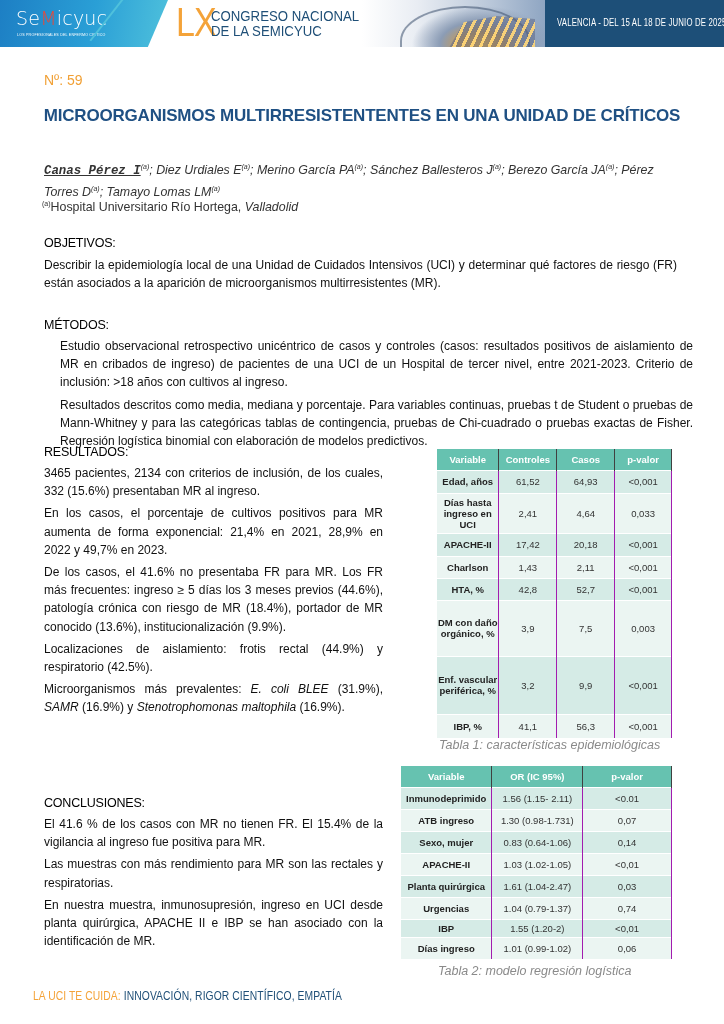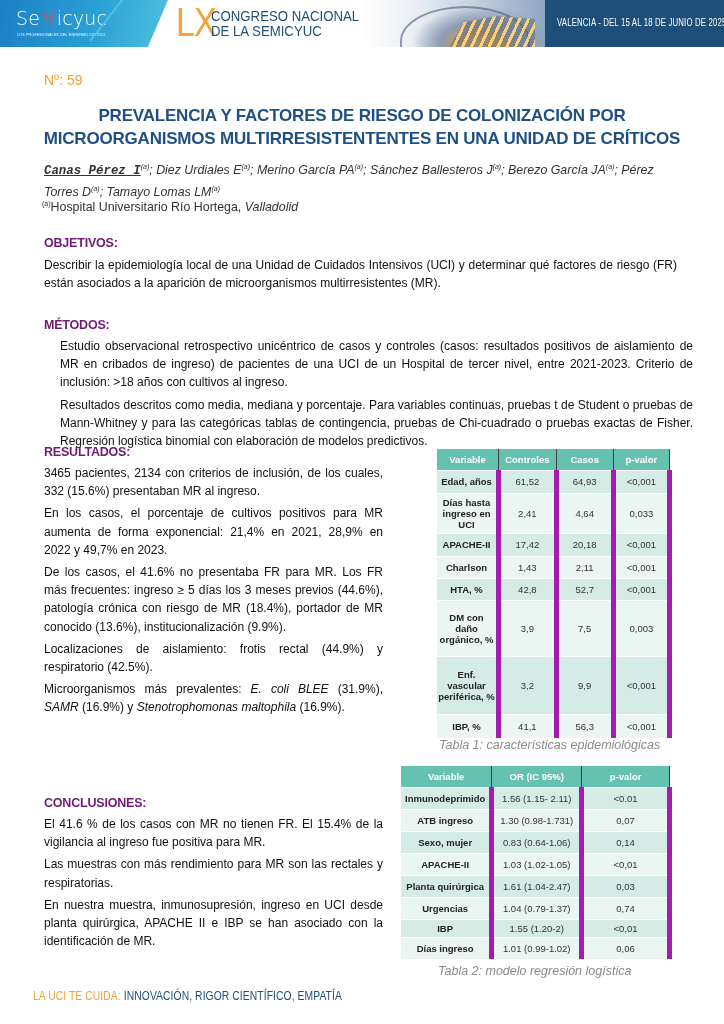--- a/index.html
+++ b/index.html
@@ -37,28 +37,28 @@
 
   
   .num { position: absolute; left: 44px; top: 72px; color: #f1a035; font-size: 14px; }
   .title { position: absolute; left: 40px; top: 104px; width: 644px; text-align: center; color: #1f5083; font-weight: 700; font-size: 17px; line-height: 23px; letter-spacing: -0.2px; }
   .authors { position: absolute; left: 44px; top: 158px; width: 640px; font-style: italic; font-size: 12.4px; line-height: 18px; color: #333; }
   .authors .main { font-weight: 700; text-decoration: underline; font-family: Liberation Mono, monospace; }
   .authors sup, .affil sup { font-size: 7px; }
   .affil { position: absolute; left: 42px; top: 200px; font-size: 12.4px; color: #333; }
   .affil i { }
 
-  .sec-h { position: absolute; font-weight: 700; font-size: 12.5px; color: #701a75; letter-spacing: -0.2px; }
+  .sec-h { position: absolute; font-weight: 400; font-size: 12.5px; color: #000000; letter-spacing: -0.2px; }
   .para { position: absolute; font-size: 12px; line-height: 18.2px; text-align: justify; color: #111; }
   .para p { margin-bottom: 4px; }
 
   
   table { border-collapse: collapse; position: absolute; font-size: 9.5px; }
   th { background: #66c2b0; color: #fff; font-weight: 700; height: 21px; border-right: 1px solid #404040; text-align: center; }
-  td { text-align: center; color: #333; border-right: 5px solid #a21caf; border-top: 1px solid #fff; }
+  td { text-align: center; color: #333; border-right: 1px solid #a21caf; border-top: 1px solid #fff; }
   td.var { font-weight: 700; color: #222; }
   tr.odd td { background: #d5ebe6; }
   tr.even td { background: #ebf5f2; }
   .caption { position: absolute; color: #8a8a8a; font-style: italic; font-size: 12.5px; }
 
   
   .footer { position: absolute; left: 33px; top: 989px; font-size: 12px; letter-spacing: 0.1px; white-space: nowrap; transform: scaleX(0.86); transform-origin: left; }
   .footer .o { color: #f4a339; }
   .footer .b { color: #1f4f77; }
 </style>
@@ -77,21 +77,20 @@
   </div>
   <div class="photo"></div>
   <div class="photo-arch"></div>
   <div class="photo-ribs"></div>
   <div class="date-box"></div>
   <div class="date-text">VALENCIA - DEL 15 AL 18 DE JUNIO DE 2025</div>
 </div>
 
 <div class="num">Nº: 59</div>
 <div class="title">
-  <div>PREVALENCIA Y FACTORES DE RIESGO DE COLONIZACIÓN POR</div>
   <div>MICROORGANISMOS MULTIRRESISTENTENTES EN UNA UNIDAD DE CRÍTICOS</div>
 </div>
 <div class="authors">
   <span class="main">Canas Pérez I</span><sup>(a)</sup>;
   <span>Diez Urdiales E</span><sup>(a)</sup>;
   <span>Merino García PA</span><sup>(a)</sup>;
   <span>Sánchez Ballesteros J</span><sup>(a)</sup>;
   <span>Berezo García JA</span><sup>(a)</sup>;
   <span>Pérez Torres D</span><sup>(a)</sup>;
   <span>Tamayo Lomas LM</span><sup>(a)</sup>

